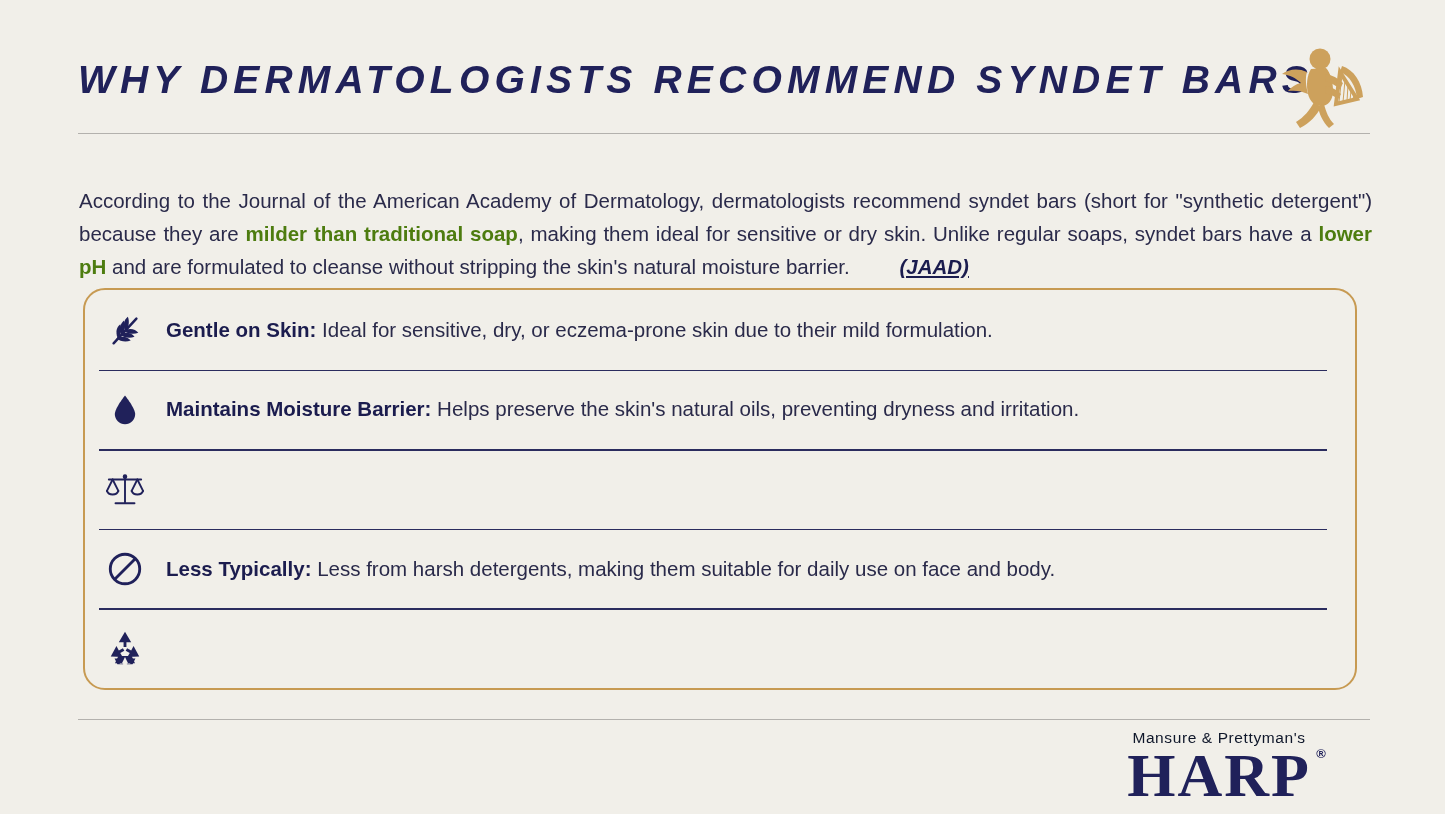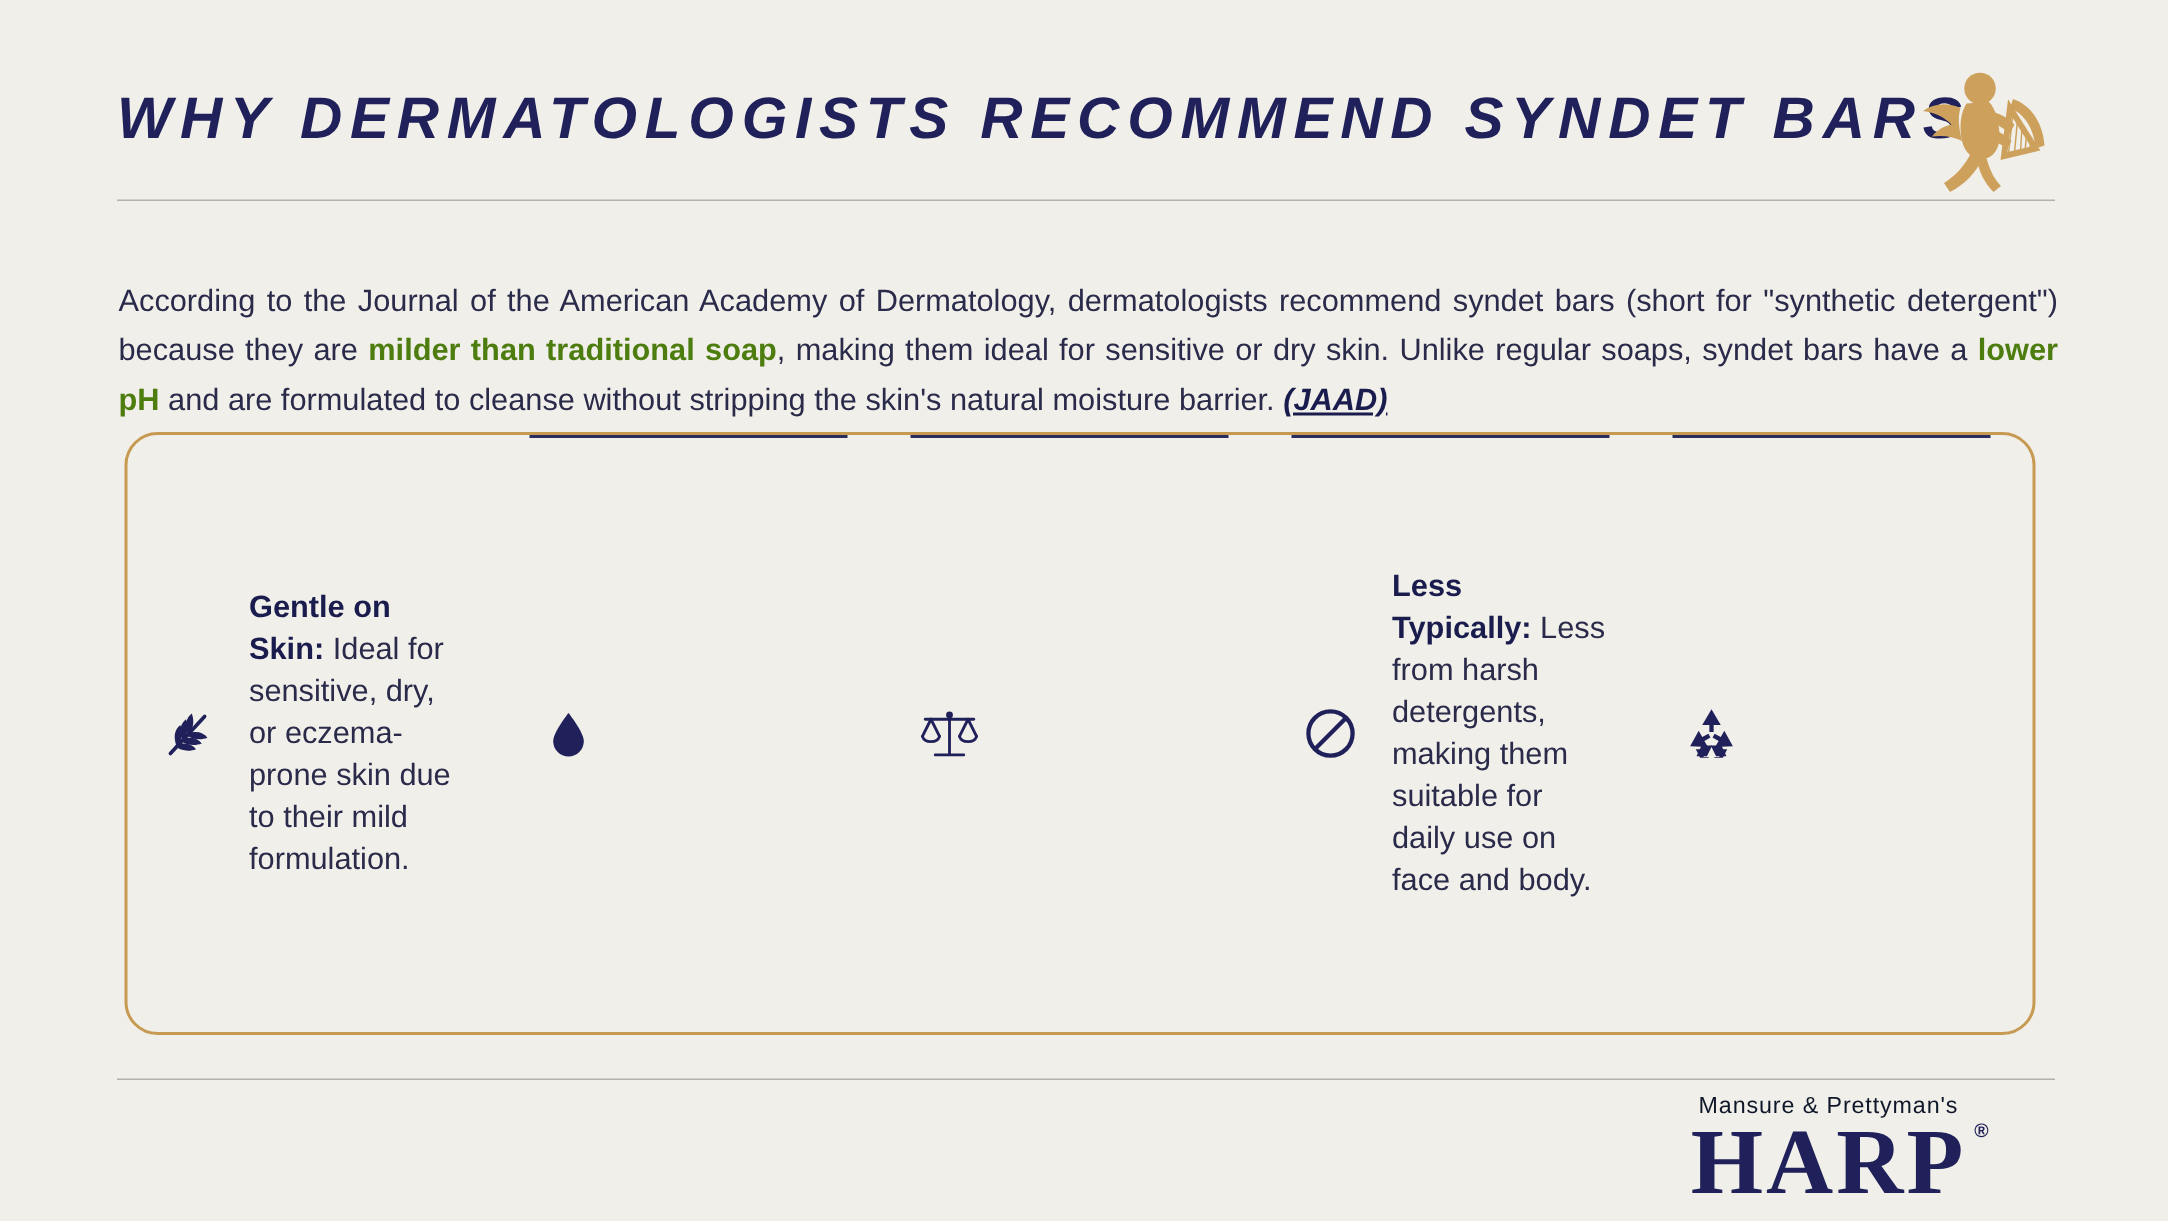--- a/index.html
+++ b/index.html
@@ -69,39 +69,41 @@
     line-height: 33px;
     text-align: justify;
     color: #2a2a4a;
   }
   .intro b { font-weight: bold; color: #4d7c0f; }
   .jaad {
     font-style: italic;
     font-weight: bold;
     text-decoration: underline;
     color: #1b1c4e;
+    margin-left: 44px;
   }
 
   
   .feature-box {
     position: absolute;
     left: 83px;
     top: 288px;
     width: 1274px;
     height: 402px;
     box-sizing: border-box;
     border: 2.5px solid #c79a52;
     border-radius: 22px;
     background: transparent;
   }
   .feature-list {
     position: absolute;
     left: 0; top: 0; right: 0; bottom: 0;
     display: flex;
-    flex-direction: row;
+    flex-direction: column;
+    text-align: center;
   }
   .feature-row {
     flex: 1 1 0;
     display: flex;
     align-items: center;
     padding: 0 28px 0 14px;
     position: relative;
   }
   .feature-row + .feature-row::before {
     content: "";
@@ -237,20 +239,21 @@
         </span>
         <div class="feature-text"><span class="lead">Gentle on Skin:</span><span> Ideal for sensitive, dry, or eczema-prone skin due to their mild formulation.</span></div>
       </div>
 
       <div class="feature-row">
         <span class="feature-icon">
           <svg viewBox="0 0 40 40" width="34" height="38" aria-hidden="true">
             <path d="M20 4 C20 4 32 19 32 26 C32 32.6 26.6 38 20 38 C13.4 38 8 32.6 8 26 C8 19 20 4 20 4 Z" fill="#20215a"></path>
           </svg>
         </span>
+        <div class="feature-text"><span class="lead">Maintains Moisture Barrier:</span><span> Helps preserve the skin's natural oils, preventing dryness and irritation.</span></div>
       </div>
 
       <div class="feature-row">
         <span class="feature-icon">
           <svg viewBox="0 0 44 40" width="42" height="38" aria-hidden="true">
             <g stroke="#20215a" stroke-width="2" fill="none" stroke-linecap="round">
               <line x1="22" y1="6" x2="22" y2="34"></line>
               <line x1="5" y1="10" x2="39" y2="10"></line>
               <line x1="12" y1="35" x2="32" y2="35"></line>
               <line x1="9" y1="10" x2="3" y2="22"></line>

